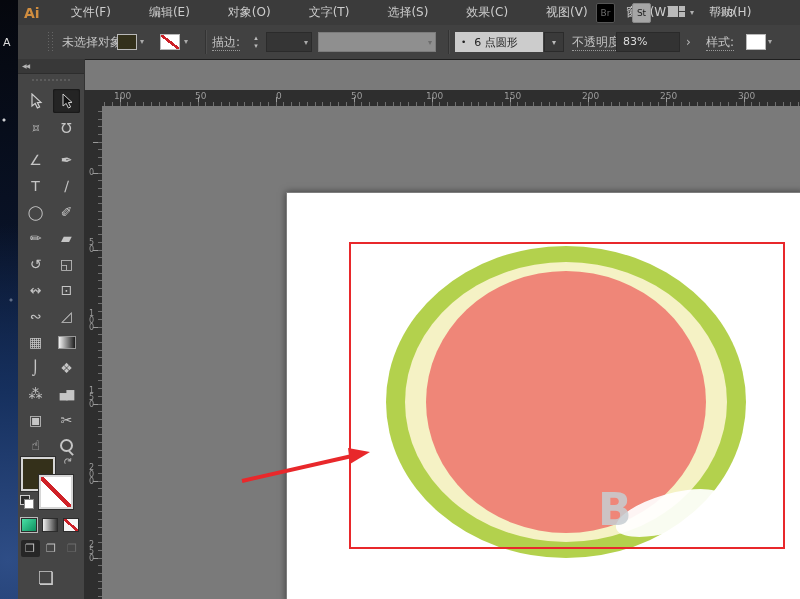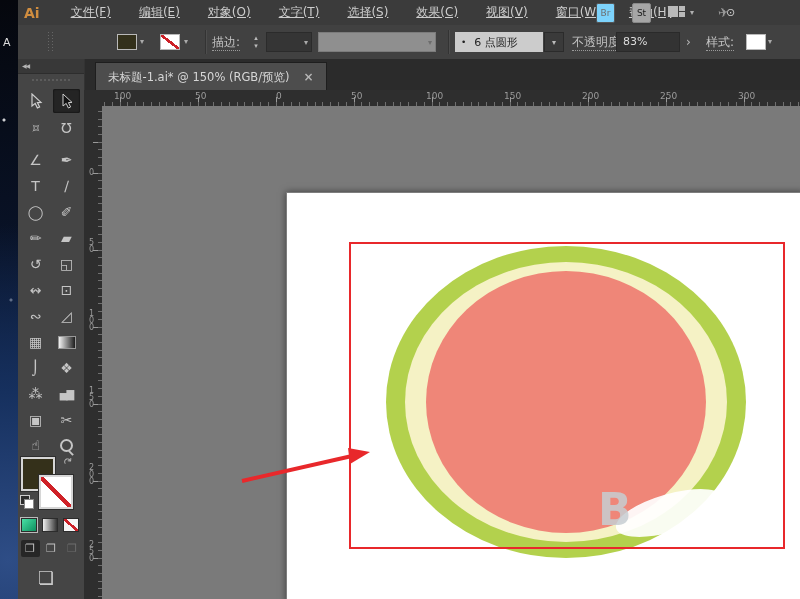--- a/index.html
+++ b/index.html
@@ -11,26 +11,26 @@
     background:radial-gradient(circle at 8px 560px,#2e4d86 0,#16305e 30%,transparent 60%),
     radial-gradient(circle at 4px 120px,rgba(255,255,255,.8) 0,rgba(255,255,255,.8) 1px,transparent 2px),
     radial-gradient(circle at 11px 300px,rgba(255,255,255,.6) 0,rgba(255,255,255,.6) 1px,transparent 2px),
     radial-gradient(circle at 6px 430px,rgba(255,255,255,.5) 0,rgba(255,255,255,.5) 1px,transparent 2px),
     linear-gradient(180deg,#05070d 0%,#0a1630 55%,#12295b 100%);}
   #desktop .desk-label{position:absolute;left:3px;top:36px;color:#ddd;font-size:11px;}
   
   #menubar{position:absolute;left:18px;top:0;right:0;height:25px;background:#3b3b3b;
     border-bottom:1px solid #2a2a2a;display:flex;align-items:center;color:#cdcdcd;}
   #menubar .logo{margin-left:6px;font-weight:bold;font-size:14px;color:#d08d3f;}
-  #menubar .menus{display:flex;margin-left:20px;gap:6px;text-decoration:underline;}
+  #menubar .menus{display:flex;margin-left:20px;gap:16px;}
   #menubar .menu-item{padding:0 11px;line-height:25px;cursor:default;}
   #menubar .rt{position:absolute;top:3px;height:18px;display:flex;align-items:center;}
   .badge{width:17px;height:17px;display:flex;align-items:center;justify-content:center;
     font-size:9px;border-radius:2px;}
-  .badge.br{background:#7dd3fc;color:#6e6e6e;border:1px solid #555;}
+  .badge.br{background:#000000;color:#6e6e6e;border:1px solid #555;}
   .badge.st{background:#a6a6a6;color:#1c1c1c;border:1px solid #888;}
   .wsgrid{width:18px;height:12px;display:grid;grid-template-columns:10px 6px;grid-template-rows:5px 5px;gap:1px;}
   .wsgrid div{background:#b9b9b9;}
   .wsgrid div:first-child{grid-row:1/3;}
   .chev{color:#b0b0b0;font-size:8px;margin-left:4px;}
   .share-glyph{color:#9a9a9a;font-size:13px;transform:rotate(-8deg);display:inline-block;}
   .share-pwr{color:#cfcfcf;font-size:11px;margin-left:-3px;}
   
   #controlbar{position:absolute;left:18px;top:25px;right:0;height:34px;background:#414141;
     border-bottom:1px solid #1f1f1f;color:#c3c3c3;}
@@ -176,20 +176,21 @@
       <span class="chev">▾</span>
     </span>
     <span class="rt" style="left:700px;">
       <span class="share-glyph">✈</span>
       <span class="share-pwr">⊙</span>
     </span>
   </div>
 
   <div id="controlbar">
     <div class="abs grip"></div>
+    <span class="abs status-text">未选择对象</span>
     <span class="abs swatch-btn fill-ctrl"></span>
     <span class="abs ddv" style="left:122px;">▾</span>
     <span class="abs swatch-btn stroke-ctrl stroke-none"></span>
     <span class="abs ddv" style="left:166px;">▾</span>
     <span class="abs vsep" style="left:187px;"></span>
     <span class="abs lbl" style="left:194px;"><u>描边:</u></span>
     <span class="abs stepper">
         <span>▴</span>
         <span>▾</span>
       </span>
@@ -207,26 +208,20 @@
     </span>
     <span class="abs brushchev">▾</span>
     <span class="abs lbl" style="left:554px;"><u>不透明度:</u></span>
     <span class="abs opacity-input">83%</span>
     <span class="abs morebtn">›</span>
     <span class="abs lbl" style="left:688px;"><u>样式:</u></span>
     <span class="abs swatch-btn style-swatch"></span>
     <span class="abs ddv" style="left:750px;">▾</span>
   </div>
 
-  <div id="tabbar">
-    <div class="doc-tab">
-      <span>未标题-1.ai* @ 150% (RGB/预览)</span>
-      <span class="close">×</span>
-    </div>
-  </div>
 
   <div id="toolpanel">
     <div class="phead">◀◀</div>
     <div class="pgrip"></div>
 
     <div class="trow" style="top:30px;">
       <span class="tcell">
         <svg width="15" height="17" viewBox="0 0 15 17">
           <path d="M4 1 L4 13 L7.2 10.4 L9.4 15 L11.6 14 L9.4 9.6 L13 9.4 Z" fill="none" stroke="#cfcfcf" stroke-width="1.2"></path>
         </svg>

